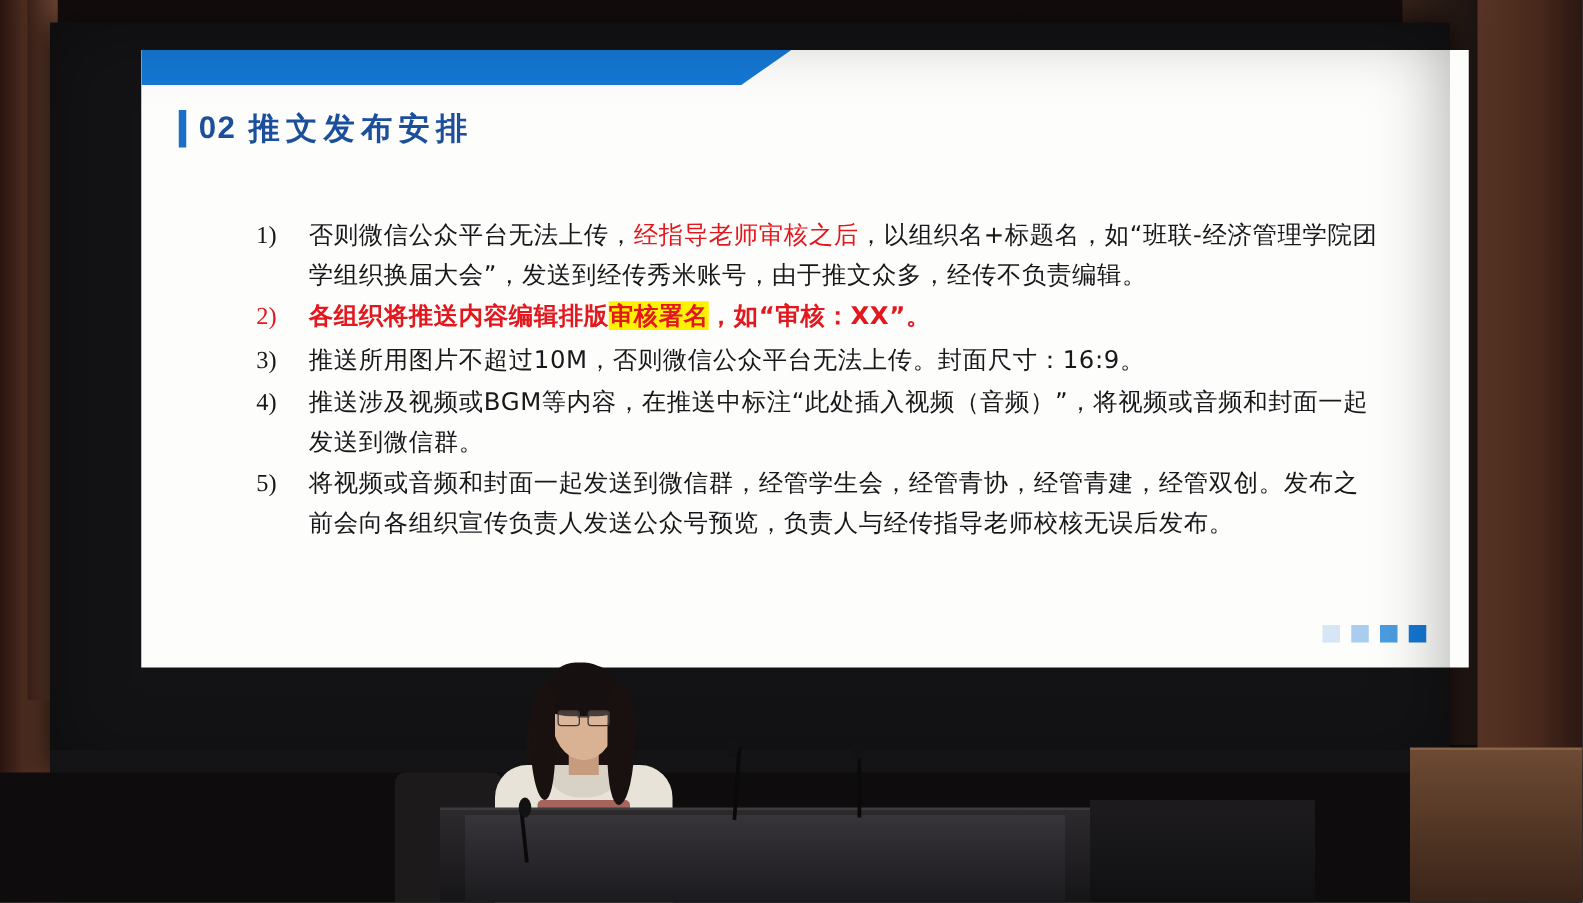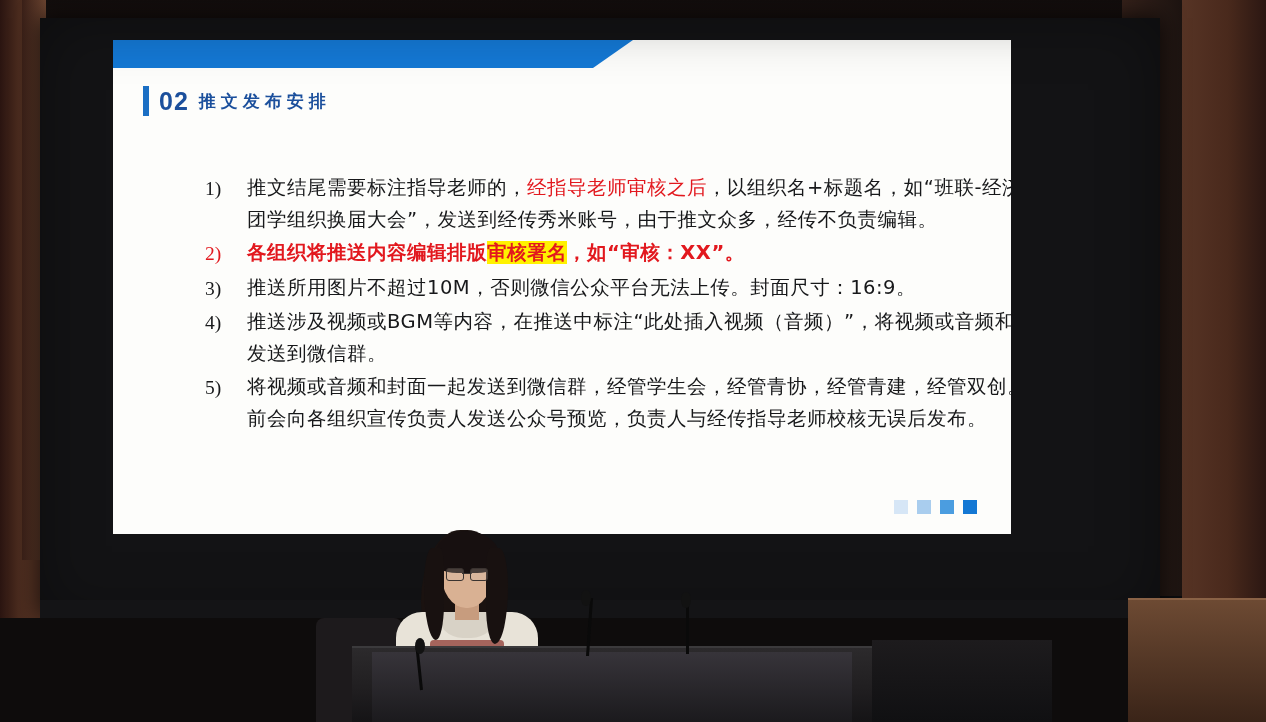--- a/index.html
+++ b/index.html
@@ -57,21 +57,21 @@
   .screen-frame {
     position: absolute;
     left: 40px; top: 18px;
     width: 1120px; height: 600px;
     background: #131315;
     box-shadow: 0 0 22px rgba(0,0,0,0.8);
   }
   .slide {
     position: absolute;
     left: 73px; top: 22px;
-    width: 898px; height: 494px;
+    width: 1062px; height: 494px;
     background: #fdfdfb;
     overflow: hidden;
   }
 
   
   .slide-wedge {
     position: absolute;
     left: 0; top: 0;
     width: 520px; height: 28px;
     background: #1478d4;
@@ -92,21 +92,21 @@
   }
   .header-num {
     font-family: "Liberation Sans", sans-serif;
     font-size: 25px;
     font-weight: bold;
     color: #1b4f9c;
     letter-spacing: 1px;
   }
   .header-title {
     font-family: "DejaVu Sans", sans-serif;
-    font-size: 17px;
+    font-size: 25px;
     font-weight: bold;
     color: #1b4f9c;
     letter-spacing: 5px;
   }
 
   .slide-subtitle {
     position: absolute;
     left: 0; top: 88px;
     width: 1045px;
     text-align: center;
@@ -357,21 +357,21 @@
         <div class="header-bar"></div>
         <div class="header-num">02</div>
         <div class="header-title">推文发布安排</div>
       </div>
 
 
       <div class="slide-body">
 
         <div class="item">
           <div class="item-marker">1)</div>
-          <div class="item-text"><span>推文结尾需要标注指导老师的，</span><span class="red">经指导老师审核之后</span><span>，以组织名+标题名，如“班联-经济管理学院团学组织换届大会”，发送到经传秀米账号，由于推文众多，经传不负责编辑。</span></div>
+          <div class="item-text"><span>否则微信公众平台无法上传，</span><span class="red">经指导老师审核之后</span><span>，以组织名+标题名，如“班联-经济管理学院团学组织换届大会”，发送到经传秀米账号，由于推文众多，经传不负责编辑。</span></div>
         </div>
 
         <div class="item red-item">
           <div class="item-marker">2)</div>
           <div class="item-text"><span>各组织将推送内容编辑排版</span><span class="hl">审核署名</span><span>，如“审核：XX”。</span></div>
         </div>
 
         <div class="item">
           <div class="item-marker">3)</div>
           <div class="item-text">推送所用图片不超过10M，否则微信公众平台无法上传。封面尺寸：16:9。</div>

